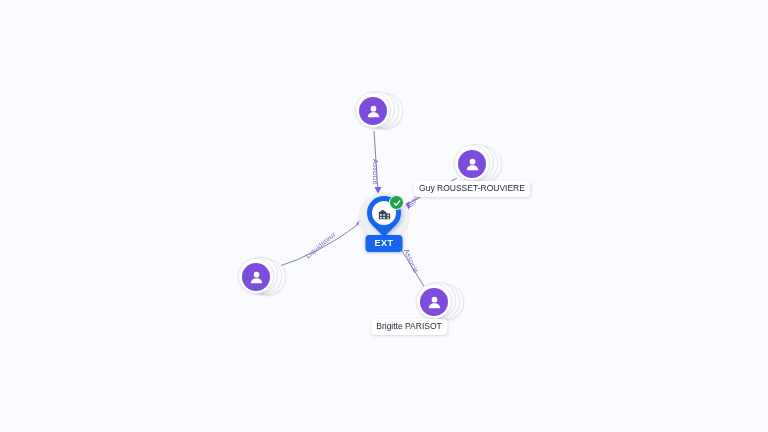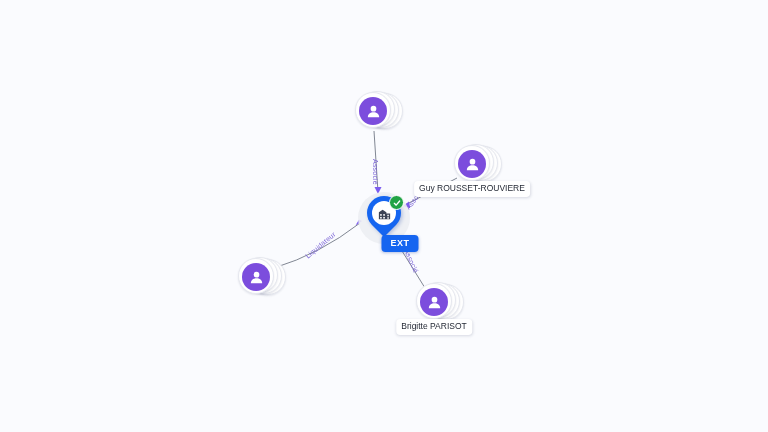--- a/index.html
+++ b/index.html
@@ -247,21 +247,21 @@
       <div class="stack-card c0">
         <div class="avatar">
           <svg width="17" height="17" viewBox="0 0 24 24" fill="#ffffff">
             <circle cx="12" cy="8" r="4"></circle>
             <path d="M4 20c0-4.4 3.6-7 8-7s8 2.6 8 7z"></path>
           </svg>
         </div>
       </div>
     </div>
   </div>
-  <div class="node-label" style="left:434px; top:319px;text-align:center;">Brigitte PARISOT</div>
+  <div class="node-label" style="left:409px; top:319px;text-align:center;">Brigitte PARISOT</div>
 
   <div class="node" id="node-nathale" style="left:257px; top:276px;">
     <div class="stack">
       <div class="stack-card c3"></div>
       <div class="stack-card c2"></div>
       <div class="stack-card c1"></div>
       <div class="stack-card c0">
         <div class="avatar">
           <svg width="17" height="17" viewBox="0 0 24 24" fill="#ffffff">
             <circle cx="12" cy="8" r="4"></circle>
@@ -286,16 +286,16 @@
           <rect x="10" y="17.5" width="2.6" height="2.6" fill="#ffffff"></rect>
           <rect x="16.5" y="18" width="2.4" height="2.4" fill="#ffffff"></rect>
         </svg>
       </div>
       <div class="verified-badge">
         <svg width="8" height="8" viewBox="0 0 24 24" fill="none" stroke="#ffffff" stroke-width="4" stroke-linecap="round" stroke-linejoin="round">
           <polyline points="4,13 9.5,18.5 20,6"></polyline>
         </svg>
       </div>
     </div>
-    <div class="ext-badge" style="left:16px; top:17px;text-align:center;">EXT</div>
+    <div class="ext-badge" style="left:0px; top:17px;text-align:center;">EXT</div>
   </div>
 
 </div>
 
 </body></html>

